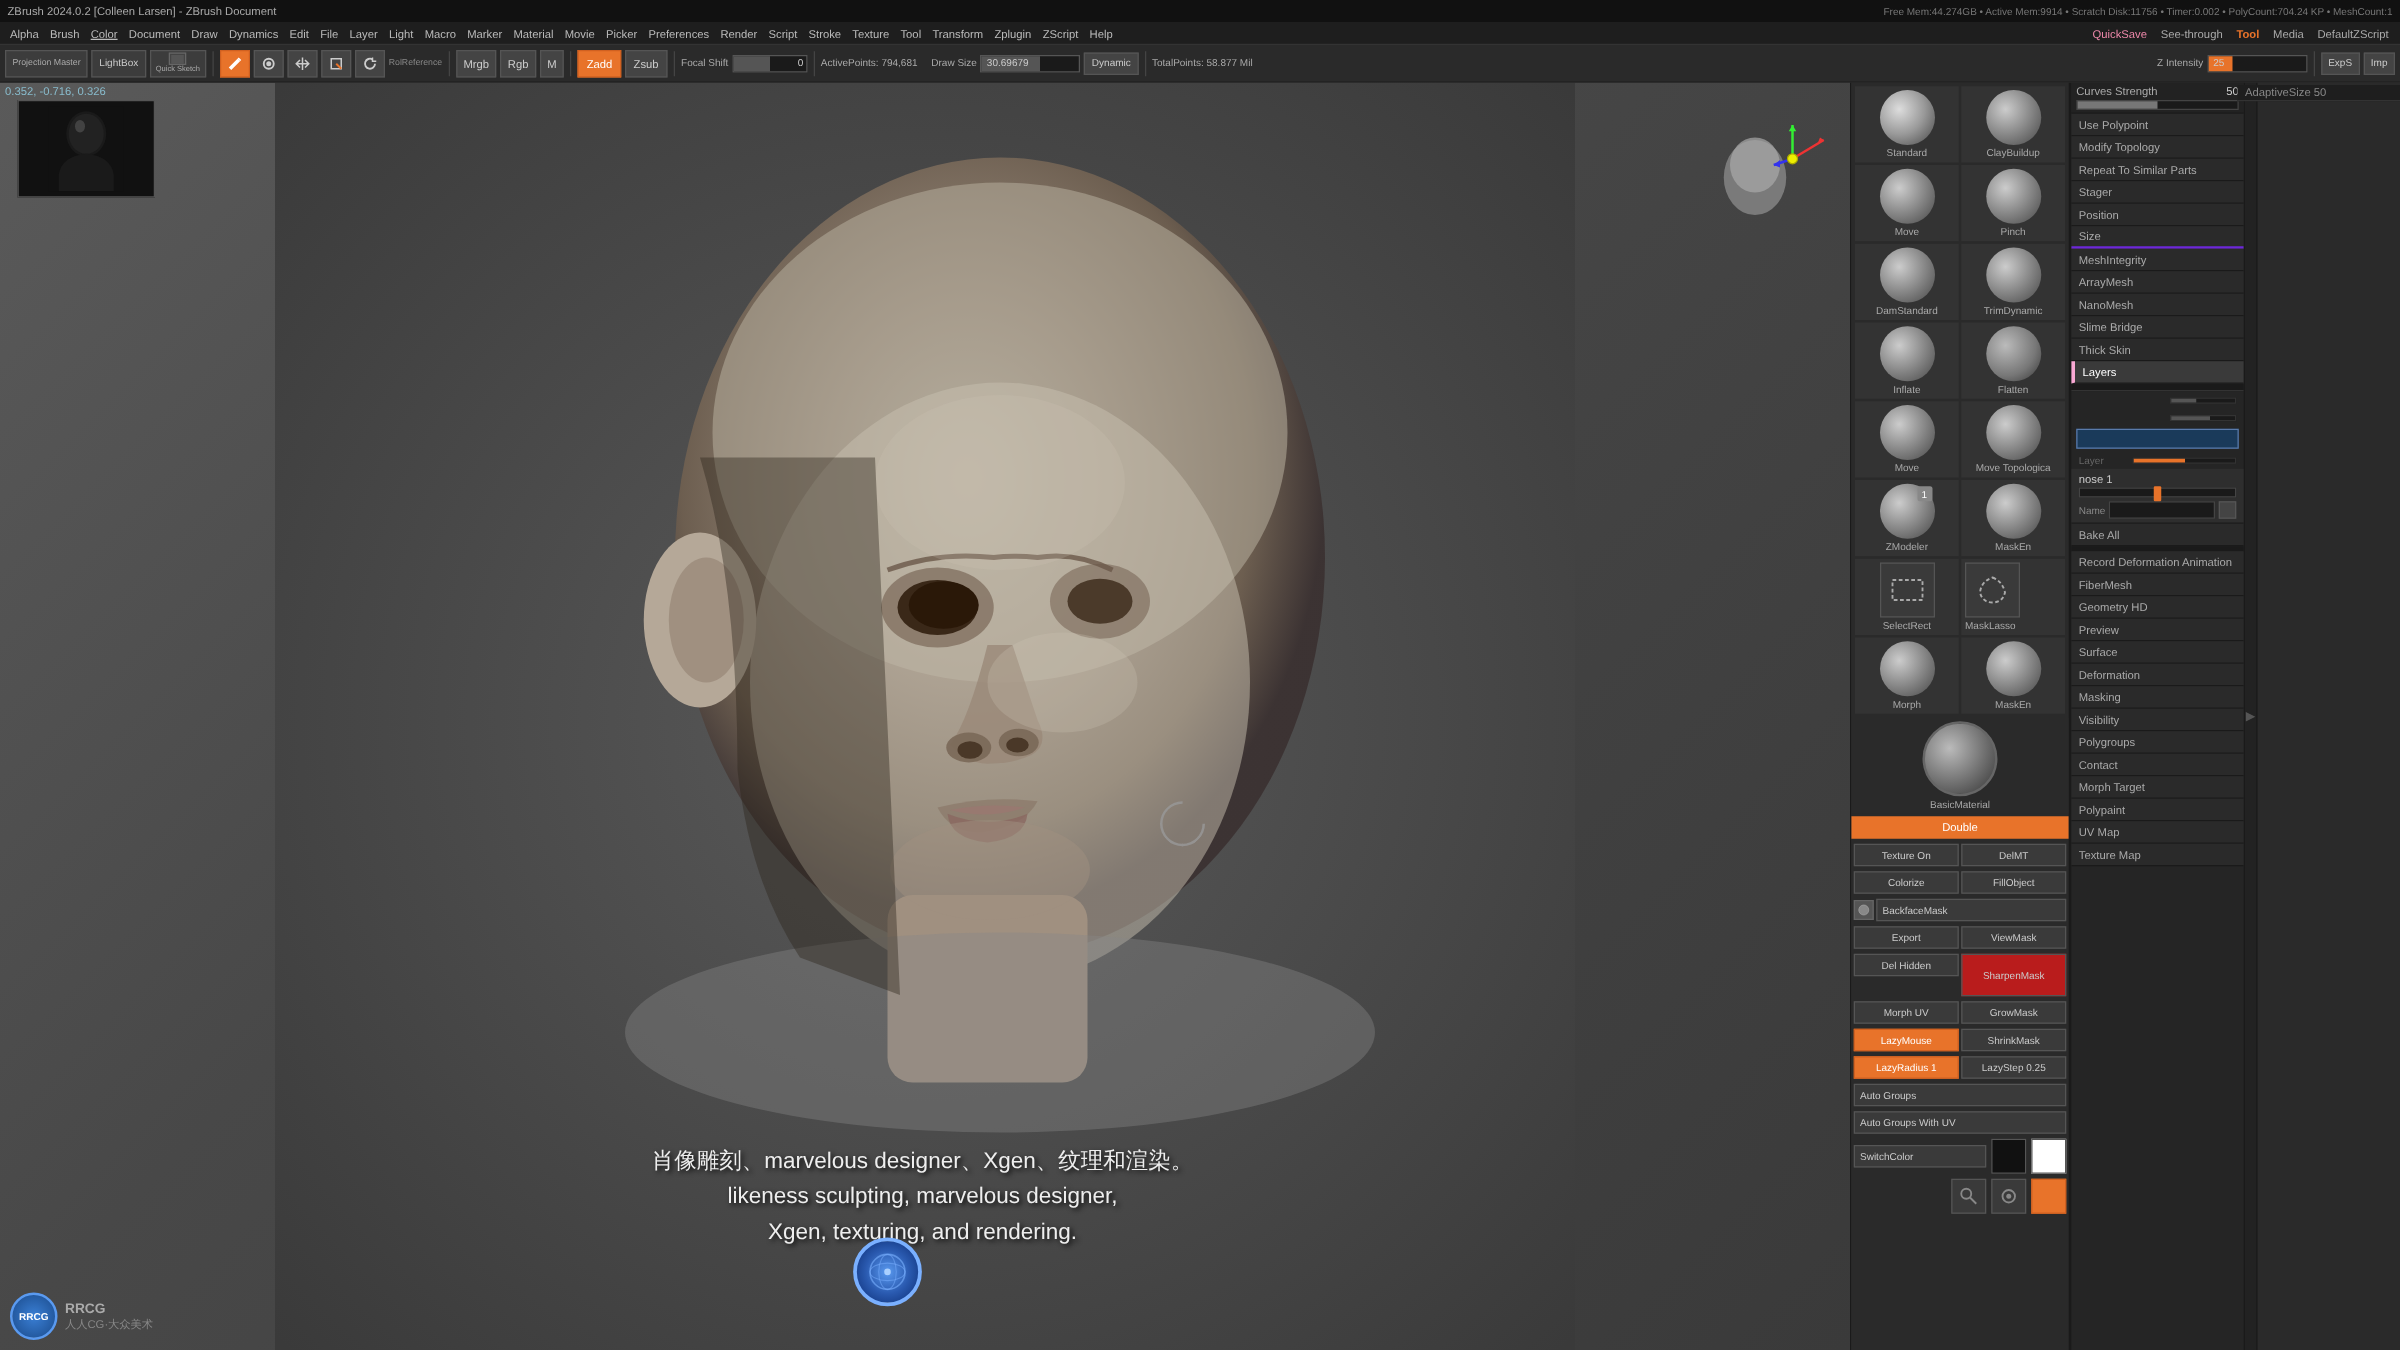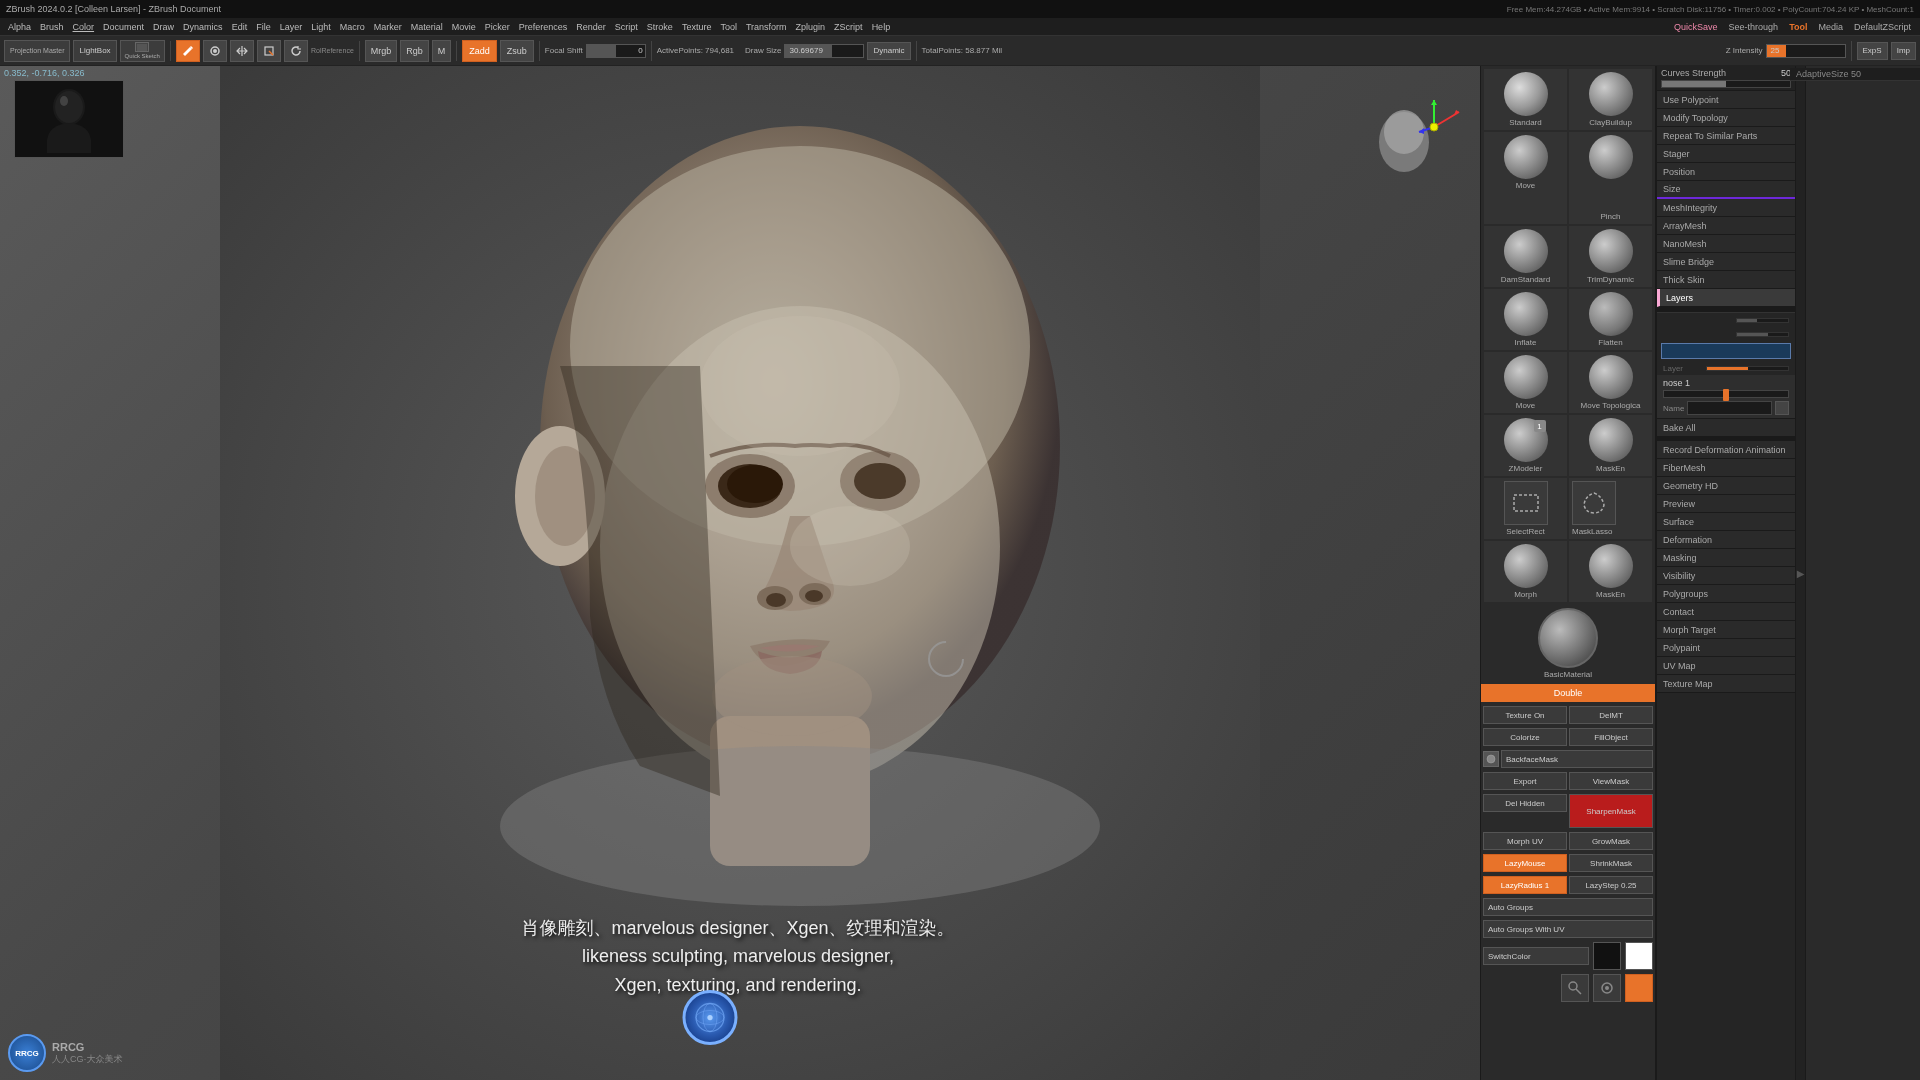--- a/index.html
+++ b/index.html
@@ -365,21 +365,21 @@
         <span style="font-size:8px;color:#aaa;text-align:center;">ClayBuildup</span>
       </div>
 
       <div style="display:flex;flex-direction:column;align-items:center;padding:3px;background:#333;cursor:pointer;">
         <div style="width:44px;height:44px;border-radius:50%;background:radial-gradient(circle at 35% 35%, #ccc 0%, #888 50%, #444 100%);margin-bottom:2px;"></div>
         <span style="font-size:8px;color:#aaa;text-align:center;">Move</span>
       </div>
 
       <div style="display:flex;flex-direction:column;align-items:center;padding:3px;background:#333;cursor:pointer;">
         <div style="width:44px;height:44px;border-radius:50%;background:radial-gradient(circle at 35% 35%, #ccc 0%, #888 50%, #444 100%);margin-bottom:2px;"></div>
-        <span style="font-size:8px;color:#aaa;text-align:center;margin-top:31px;">Pinch</span>
+        <span style="font-size:8px;color:#aaa;text-align:center;">Pinch</span>
       </div>
 
       <div style="display:flex;flex-direction:column;align-items:center;padding:3px;background:#333;cursor:pointer;">
         <div style="width:44px;height:44px;border-radius:50%;background:radial-gradient(circle at 35% 35%, #ccc 0%, #888 50%, #444 100%);margin-bottom:2px;"></div>
         <span style="font-size:8px;color:#aaa;text-align:center;">DamStandard</span>
       </div>
 
       <div style="display:flex;flex-direction:column;align-items:center;padding:3px;background:#333;cursor:pointer;">
         <div style="width:44px;height:44px;border-radius:50%;background:radial-gradient(circle at 35% 35%, #ccc 0%, #888 50%, #444 100%);margin-bottom:2px;"></div>
         <span style="font-size:8px;color:#aaa;text-align:center;">TrimDynamic</span>

